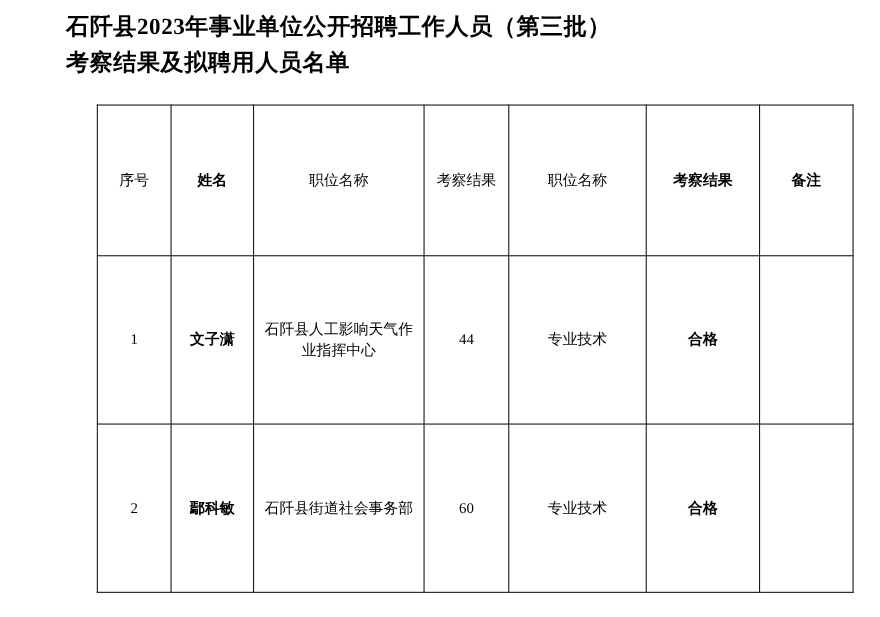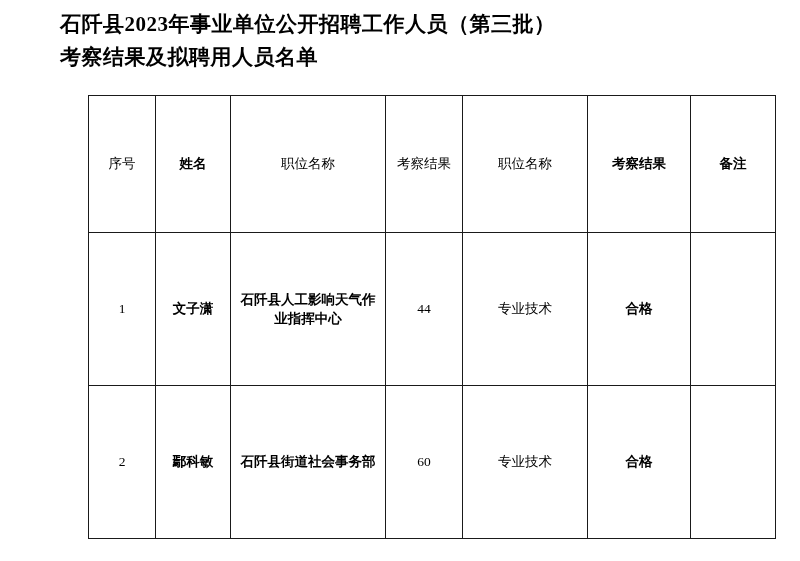--- a/index.html
+++ b/index.html
@@ -67,21 +67,20 @@
   .col-unit   { width: 146px; }
   .col-code   { width: 68px; }
   .col-pos    { width: 116px; margin-left: 16px; }
   .col-result { width: 94px; font-weight: bold; }
   .col-remark { width: 76px; font-weight: bold; }
   .cell-unit {
     font-size: 13px;
     line-height: 1.6;
     padding-left: 8px;
     padding-right: 8px;
-    font-weight: bold;
   }
   .cell-name {
     font-size: 14px;
   }
   .cell-code {
     font-size: 15px;
   }
 </style>
 </head>
 <body>

